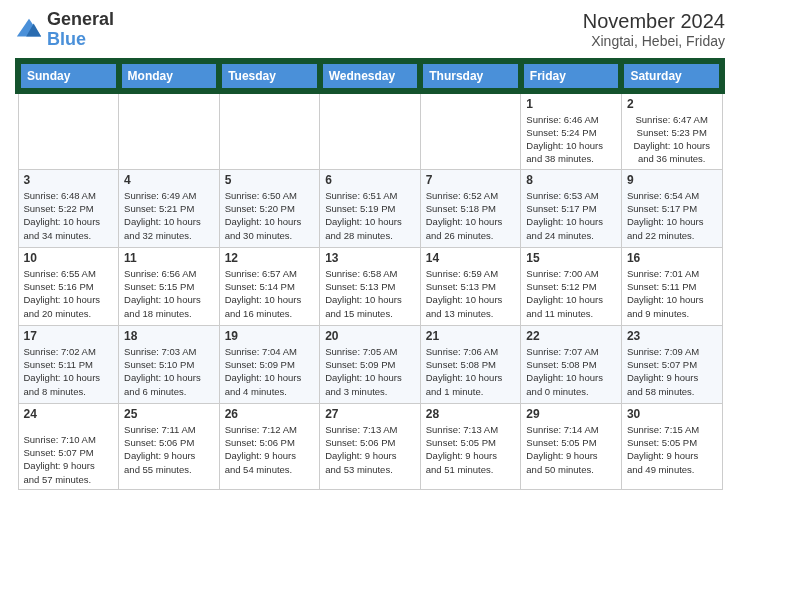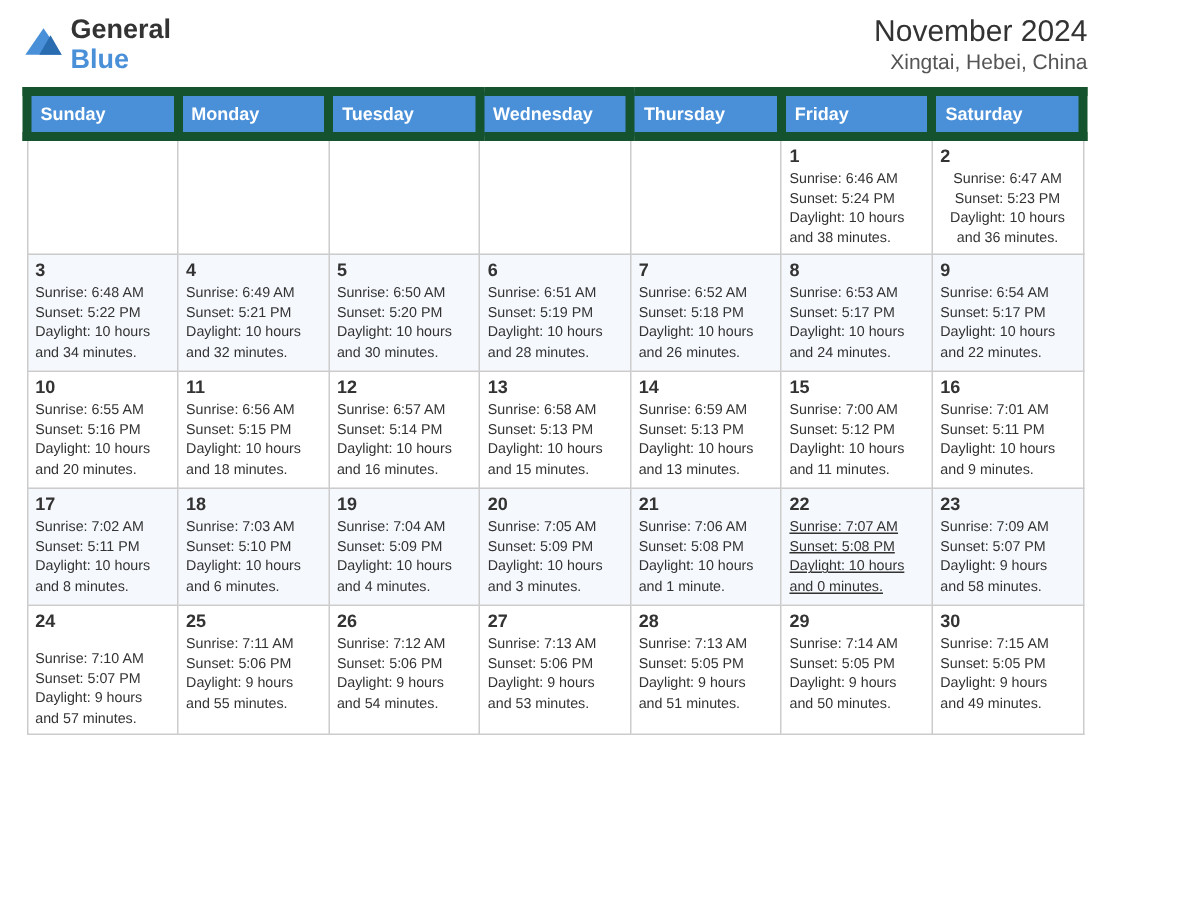--- a/index.html
+++ b/index.html
@@ -102,21 +102,21 @@
         <polygon points="15,3 28,22 2,22" fill="#4a90d9"></polygon>
         <polygon points="20,8 28,22 12,22" fill="#2a6cb0"></polygon>
       </svg>
       <div class="logo-text">
         <span class="logo-general">General</span><br>
         <span class="logo-blue">Blue</span>
       </div>
     </div>
     <div class="title-block">
       <div class="month-title">November 2024</div>
-      <div class="location">Xingtai, Hebei, China</div>
+      <div class="location">Xingtai, Hebei, Friday</div>
     </div>
   </div>
 
   <table class="calendar">
     <thead>
       <tr>
         <th>Sunday</th>
         <th>Monday</th>
         <th>Tuesday</th>
         <th>Wednesday</th>
@@ -280,21 +280,21 @@
           </td>
           <td>
             <span class="day-number">21</span>
             <div class="day-info" style="white-space: pre-line;">Sunrise: 7:06 AM
 Sunset: 5:08 PM
 Daylight: 10 hours
 and 1 minute.</div>
           </td>
           <td>
             <span class="day-number">22</span>
-            <div class="day-info" style="white-space: pre-line; text-decoration: underline;">Sunrise: 7:07 AM
+            <div class="day-info" style="white-space: pre-line;">Sunrise: 7:07 AM
 Sunset: 5:08 PM
 Daylight: 10 hours
 and 0 minutes.</div>
           </td>
           <td>
             <span class="day-number">23</span>
             <div class="day-info" style="white-space: pre-line;">Sunrise: 7:09 AM
 Sunset: 5:07 PM
 Daylight: 9 hours
 and 58 minutes.</div>

